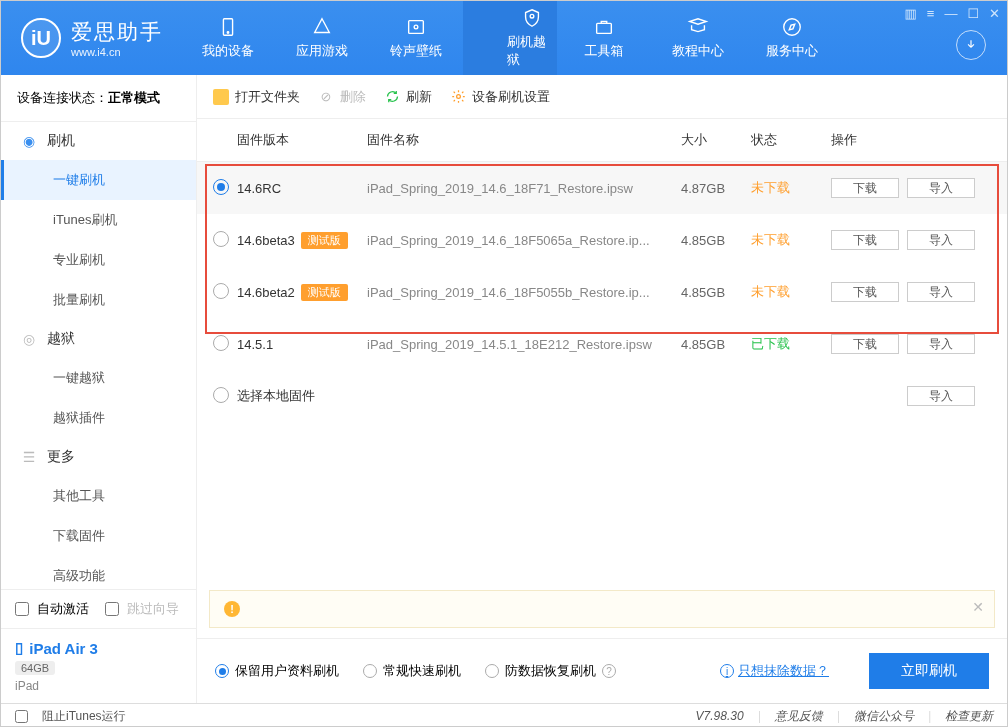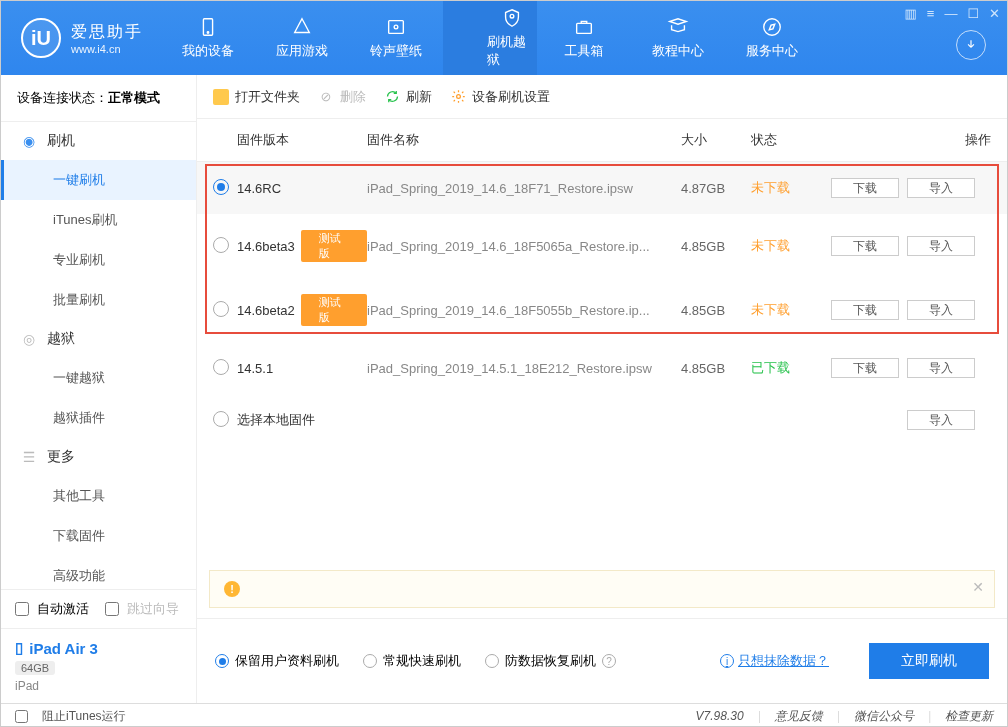--- a/index.html
+++ b/index.html
@@ -1,21 +1,21 @@
 <!DOCTYPE html>
 <html><head>
 <meta charset="utf-8">
 <style>
 * { margin: 0; padding: 0; box-sizing: border-box; font-family: "Microsoft YaHei", sans-serif; }
 body { width: 1008px; height: 727px; background: #fff; overflow: hidden; border: 1px solid #ccc; }
 
 .titlebar { height: 74px; background: linear-gradient(#3a8fef, #2f86ee); color: #fff; display: flex; align-items: center; }
 .logo-block { display: flex; align-items: center; padding: 0 18px 0 20px; gap: 10px; }
 .logo-icon { width: 40px; height: 40px; border-radius: 50%; border: 2px solid #fff; display: flex; align-items: center; justify-content: center; font-size: 20px; font-weight: bold; background: rgba(255,255,255,0.1); }
-.logo-text { font-size: 16px; letter-spacing: 2px; }
+.logo-text { font-size: 21px; letter-spacing: 2px; }
 .logo-sub { font-size: 11px; opacity: 0.9; letter-spacing: 0; }
 .nav { display: flex; flex: 1; height: 100%; }
 .nav-item { width: 94px; display: flex; flex-direction: column; align-items: center; justify-content: center; gap: 4px; font-size: 13px; cursor: pointer; }
 .nav-item.active { background: #2b7de0; padding-left: 44px; }
 .nav-ico { width: 22px; height: 22px; display: flex; align-items: center; justify-content: center; }
 .nav-ico svg { width: 22px; height: 22px; fill: none; stroke: #fff; stroke-width: 1.5; }
 .win-controls { position: absolute; top: 6px; right: 8px; display: flex; gap: 10px; color: #cfe5fc; font-size: 13px; }
 .win-controls span { cursor: pointer; }
 .circle-btn { position: absolute; top: 30px; right: 22px; width: 30px; height: 30px; border: 1.5px solid rgba(255,255,255,0.7); border-radius: 50%; display: flex; align-items: center; justify-content: center; cursor: pointer; }
 .circle-btn svg { width: 14px; height: 14px; stroke: #fff; stroke-width: 2; fill: none; }
@@ -41,42 +41,42 @@
 .tbtn { display: flex; align-items: center; gap: 6px; cursor: pointer; color: #333; }
 .tbtn.disabled { color: #bbb; }
 .tbtn .ti { width: 16px; height: 16px; display: flex; align-items: center; justify-content: center; }
 .ti-folder { background: #ffc94d; border-radius: 2px; }
 .ti-refresh svg, .ti-gear svg { width: 15px; height: 15px; }
 .table-head { display: flex; padding: 12px 16px 12px 40px; font-size: 13px; color: #333; border-bottom: 1px solid #eee; }
 .col-ver { width: 130px; }
 .col-name { flex: 1; }
 .col-size { width: 70px; }
 .col-status { width: 80px; }
-.col-op { width: 160px; text-align: right; }
+.col-op { width: 160px; }
 .firmware-list { position: relative; }
 .red-box { position: absolute; left: 8px; right: 8px; top: 2px; height: 170px; border: 2px solid #e74c3c; pointer-events: none; }
 .fw-row { display: flex; align-items: center; padding: 16px 16px 16px 16px; font-size: 13px; color: #555; }
 .fw-row.sel { background: #f7f7f7; }
 .radio { width: 24px; }
 .radio-c { width: 16px; height: 16px; border: 1.5px solid #aaa; border-radius: 50%; display: inline-block; cursor: pointer; position: relative; }
 .radio-c.on { border-color: #1f7de8; }
 .radio-c.on::after { content: ''; position: absolute; inset: 3px; background: #1f7de8; border-radius: 50%; }
 .fw-ver { width: 130px; display: flex; align-items: center; gap: 6px; color: #333; }
-.beta-tag { background: #ff9f2e; color: #fff; font-size: 11px; padding: 1px 18px; border-radius: 2px; }
+.beta-tag { background: #ff9f2e; color: #fff; font-size: 11px; padding: 1px 7px; border-radius: 2px; }
 .fw-name { flex: 1; color: #888; overflow: hidden; text-overflow: ellipsis; white-space: nowrap; }
 .fw-size { width: 70px; color: #666; }
 .fw-status { width: 80px; }
 .fw-status.undl { color: #ff9f2e; }
 .fw-status.dl { color: #27c24c; }
 .fw-ops { width: 160px; display: flex; gap: 8px; }
 .opbtn { width: 68px; height: 20px; border: 1px solid #ccc; background: #fff; font-size: 12px; cursor: pointer; color: #555; }
 .notice { margin: 6px 12px 0; background: #fffdf5; border: 1px solid #f3e9c8; padding: 10px 14px; font-size: 12px; color: #7a6a3a; display: flex; align-items: center; gap: 8px; position: relative; }
 .notice .close { position: absolute; right: 10px; top: 8px; color: #bbb; cursor: pointer; font-size: 14px; }
 .warn-ico { width: 16px; height: 16px; background: #ffb734; border-radius: 50%; color: #fff; display: flex; align-items: center; justify-content: center; font-size: 11px; font-weight: bold; }
-.mode-row { display: flex; align-items: center; padding: 24px 18px; font-size: 13px; gap: 24px; border-top: 1px solid #eee; margin-top: 10px; }
+.mode-row { display: flex; align-items: center; padding: 14px 18px; font-size: 13px; gap: 24px; border-top: 1px solid #eee; margin-top: 10px; }
 .mode { display: flex; align-items: center; gap: 6px; cursor: pointer; }
 .mode .radio-c.sm { width: 14px; height: 14px; }
 .mode .radio-c.sm.on::after { inset: 2.5px; }
 .help { width: 14px; height: 14px; border: 1px solid #aaa; border-radius: 50%; color: #aaa; font-size: 10px; display: flex; align-items: center; justify-content: center; }
 .erase-link { margin-left: auto; color: #1f7de8; text-decoration: underline; cursor: pointer; display: flex; align-items: center; gap: 4px; }
 .info-ico { width: 14px; height: 14px; border: 1px solid #1f7de8; border-radius: 50%; display: flex; align-items: center; justify-content: center; font-size: 10px; }
 .flash-btn { width: 120px; height: 36px; background: #1f7de8; color: #fff; border: none; font-size: 14px; cursor: pointer; margin-left: 16px; }
 
 .footer { height: 25px; border-top: 1px solid #ddd; display: flex; align-items: center; font-size: 12px; color: #555; padding: 0 14px; gap: 14px; }
 .footer .sep { color: #ddd; }

